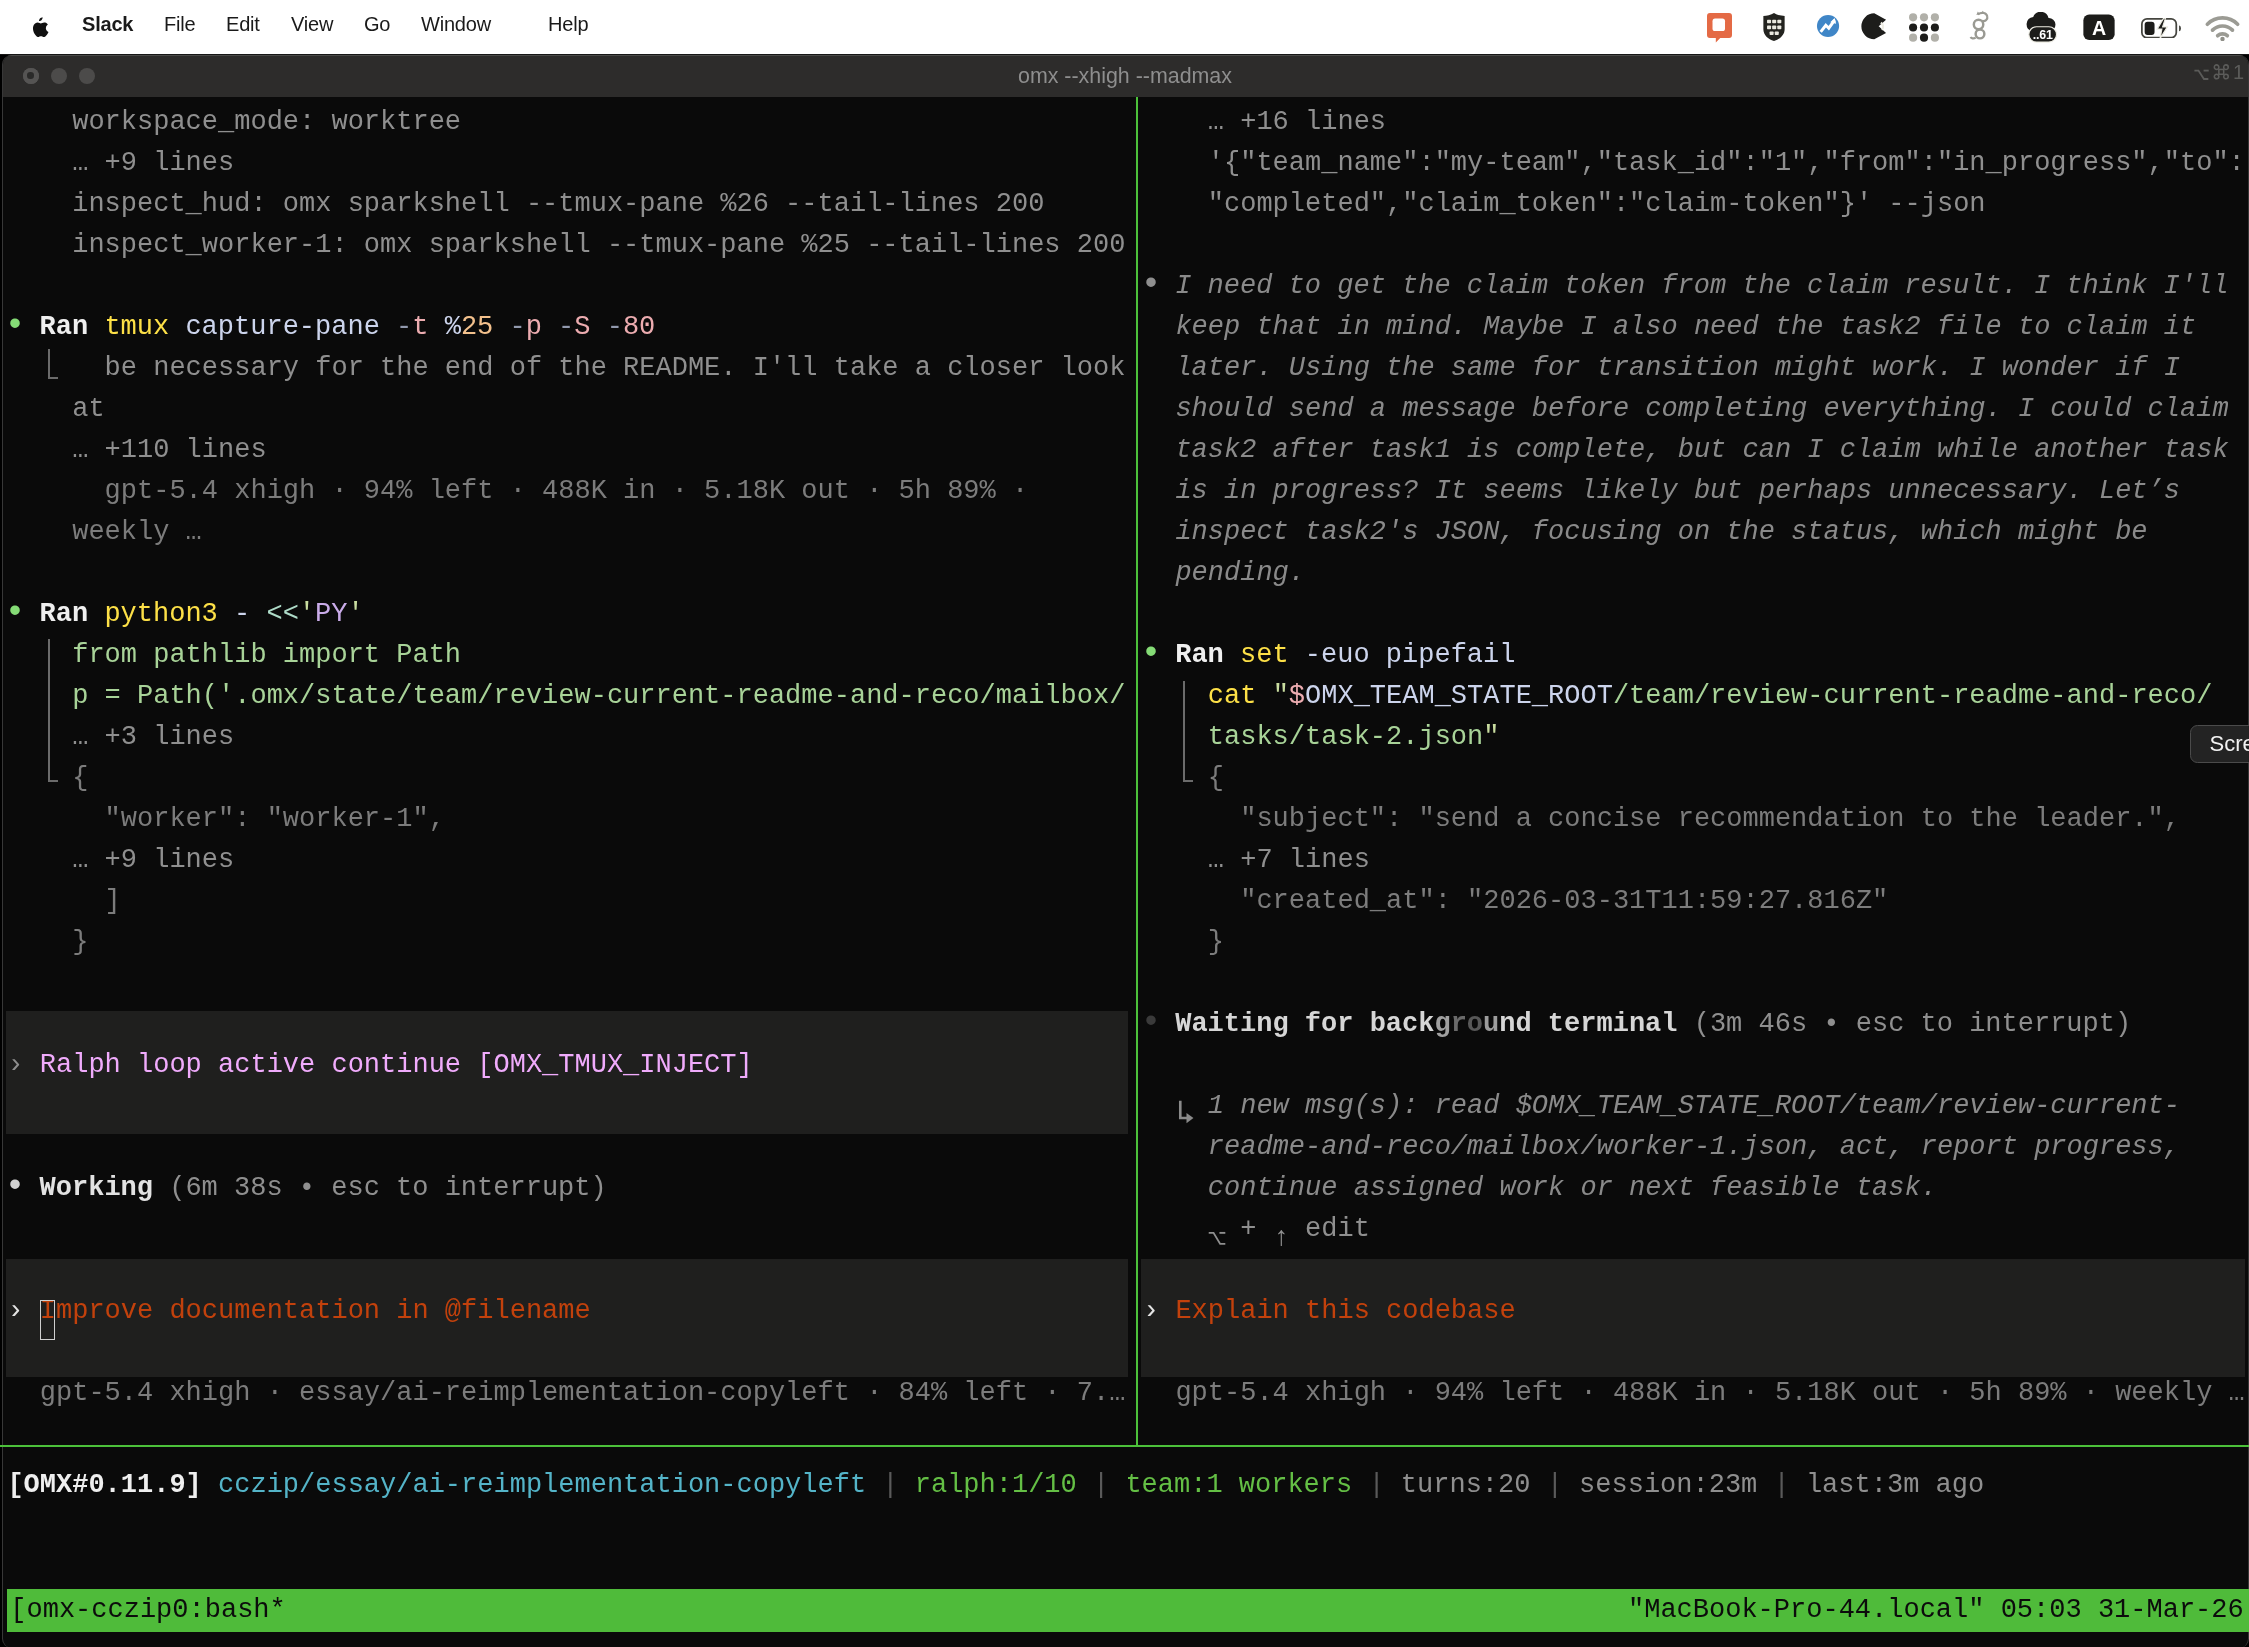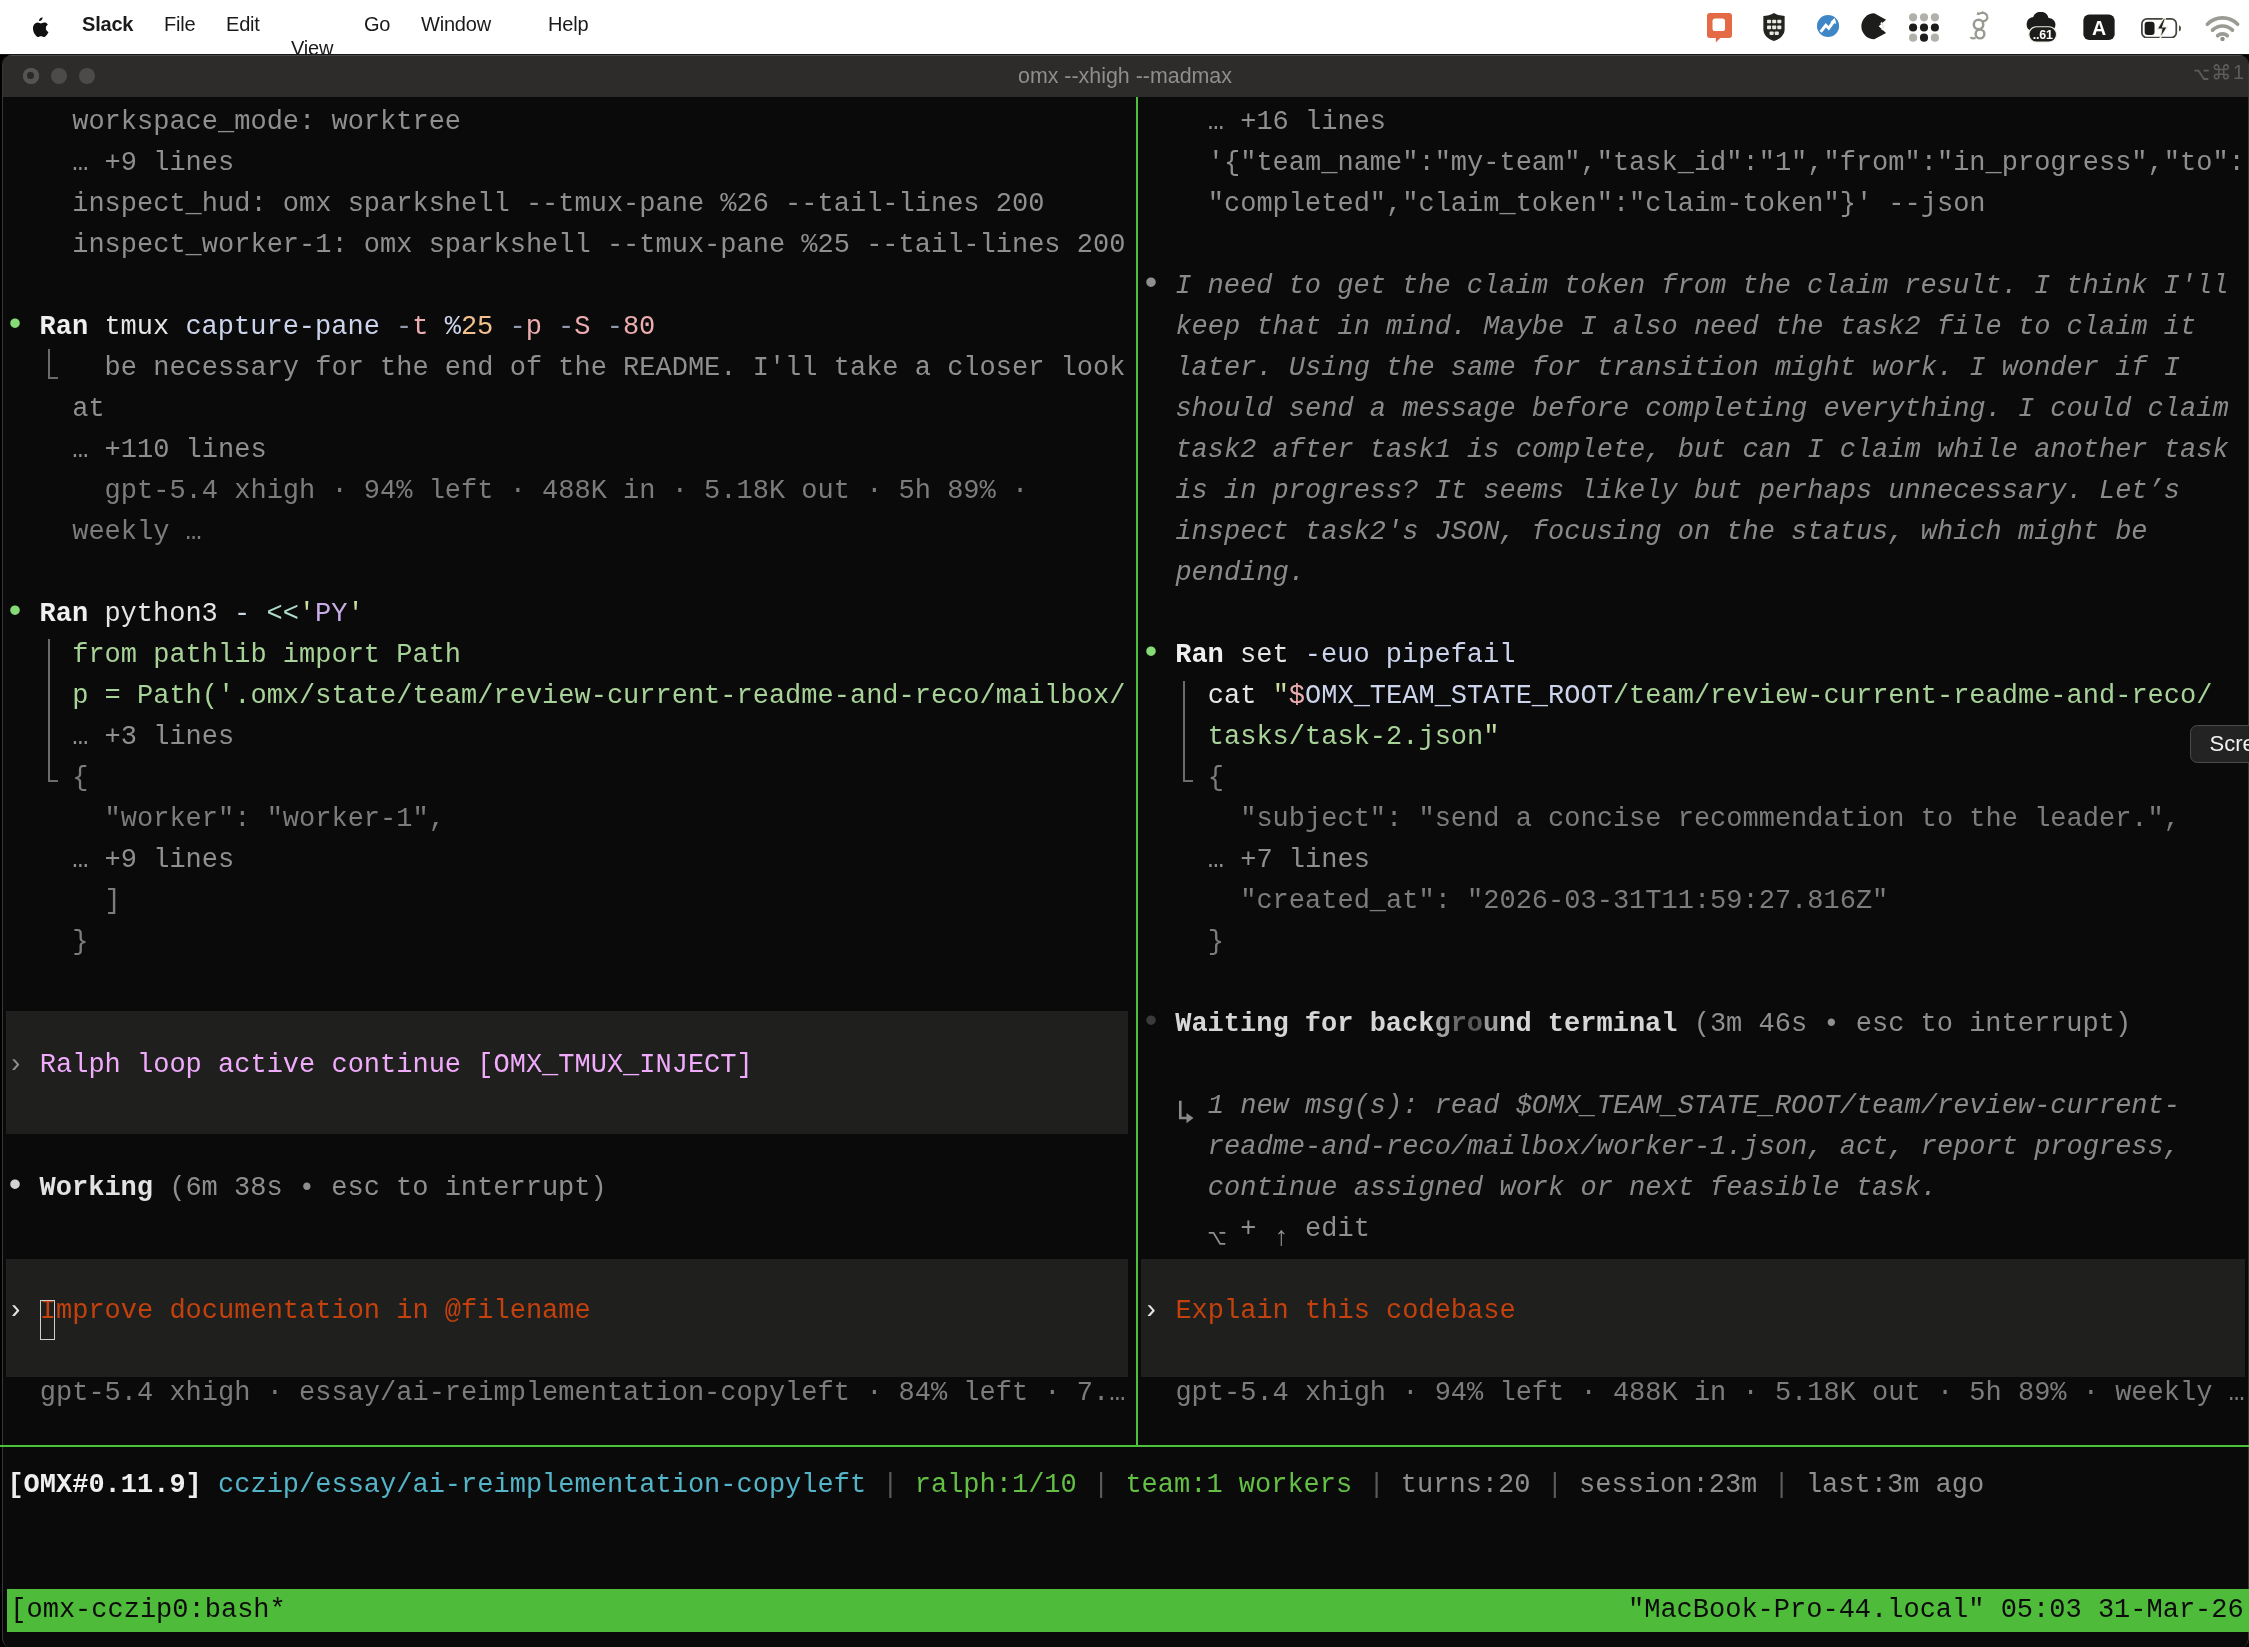--- a/index.html
+++ b/index.html
@@ -12,21 +12,21 @@
 #title { position:absolute; top:55px; left:0; width:2250px; height:42px; line-height:42px; text-align:center;
          font-size:21.4px; font-weight:normal; color:#8e8e8e; }
 pre { position:absolute; font-family:"Liberation Mono",monospace; font-size:27px; line-height:41px; white-space:pre; color:#8f8f8f; }
 .g { color:#8f8f8f; }
 .dim { color:#7c7c7c; }
 .it { color:#8a8a8a; font-style:italic; }
 .w { color:#efefef; font-weight:bold; }
 .wb { color:#d2d2d2; }
 .grn { color:#85dc76; }
 .green { color:#a8d398; }
-.blu { color:#e5e5e5; }
+.blu { color:#fde047; }
 .lav { color:#ccd4ec; }
 .rose { color:#ecacb0; }
 .org { color:#f2c08c; }
 .cyan { color:#54b4c8; }
 .green2 { color:#64bf45; }
 .pipe { color:#5a5a5a; }
 .dsh { color:#9199ad; }
 .tealg { color:#aedbc8; }
 .ygrn { color:#c9dda0; }
 .purp { color:#c9abe8; }
@@ -46,21 +46,21 @@
 </style></head><body>
 
 <div id="menubar">
   <svg class="mi" style="left:30px;top:16px;height:22px;" width="19" height="22" viewBox="0 0 24 28">
     <path fill="#111" d="M15.9,1.6c0.1,1.2-0.4,2.5-1.2,3.4c-0.8,0.9-2.1,1.6-3.3,1.5c-0.1-1.2,0.5-2.5,1.2-3.3C13.4,2.3,14.8,1.7,15.9,1.6z"></path>
     <path fill="#111" d="M20.1,15.5c0-3.1,2.5-4.6,2.6-4.7c-1.4-2.1-3.6-2.4-4.4-2.4c-1.9-0.2-3.7,1.1-4.6,1.1c-1,0-2.4-1.1-4-1.1c-2,0-3.9,1.2-5,3.1c-2.1,3.7-0.5,9.2,1.6,12.2c1,1.5,2.2,3.1,3.8,3c1.5-0.1,2.1-1,3.9-1c1.8,0,2.3,1,4,1c1.6,0,2.7-1.5,3.7-3c0.8-1.1,1.3-2.2,1.7-3.4C21.1,19.4,20.1,17.2,20.1,15.5z"></path>
   </svg>
   <span class="mi" style="left:82px;font-weight:bold;">Slack</span>
   <span class="mi" style="left:164px;">File</span>
   <span class="mi" style="left:226px;">Edit</span>
-  <span class="mi" style="left:291px;margin-top:24px;">View</span>
+  <span class="mi" style="left:291px;">View</span>
   <span class="mi" style="left:364px;">Go</span>
   <span class="mi" style="left:421px;">Window</span>
   <span class="mi" style="left:548px;">Help</span>
 
   <svg class="mi" style="left:1707px;top:13.3px;height:29.5px" width="25" height="29.5" viewBox="0 0 34 40">
     <path fill="#e46a45" d="M4,0 h26 a4,4 0 0 1 4,4 v26 a4,4 0 0 1 -4,4 h-12 l-6,6 v-6 h-8 a4,4 0 0 1 -4,-4 v-26 a4,4 0 0 1 4,-4 z"></path>
     <rect x="7.5" y="7.5" width="17" height="17" rx="3.5" fill="#fff"></rect>
   </svg>
   <svg class="mi" style="left:1763px;top:13.3px;height:28px" width="22" height="28" viewBox="0 0 30 38">
     <path fill="#23231f" d="M15,0 C19,2.5 25,4 29.5,4 V22 C29.5,30 23,35.5 15,38 C7,35.5 0.5,30 0.5,22 V4 C5,4 11,2.5 15,0 Z"></path>

